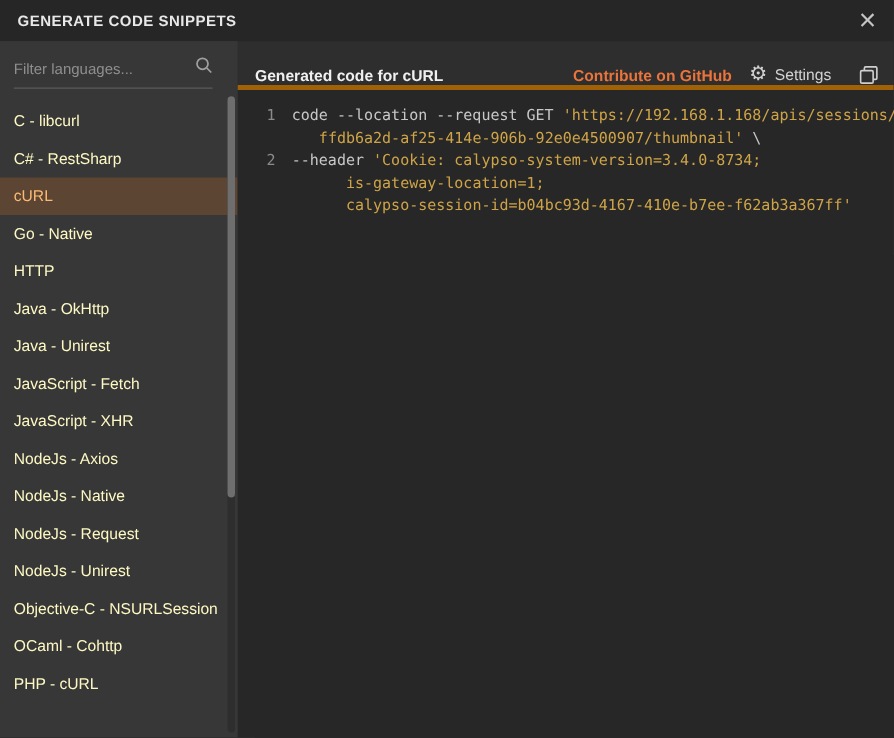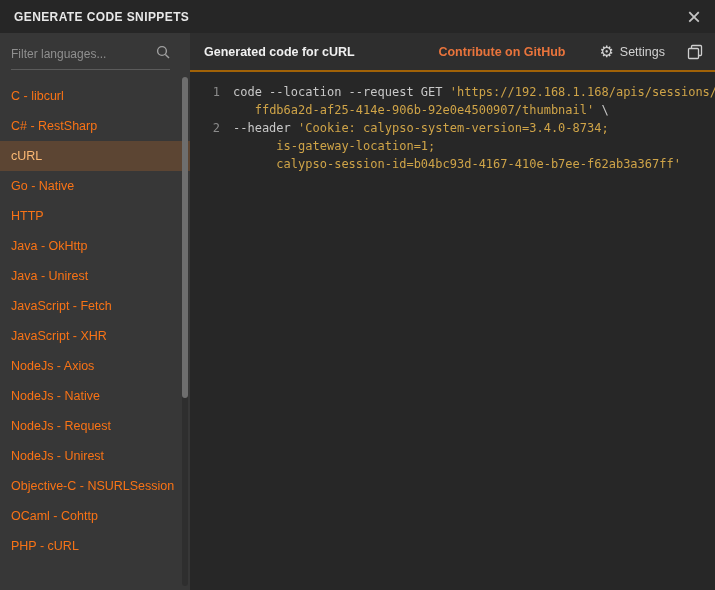--- a/index.html
+++ b/index.html
@@ -20,34 +20,34 @@
 
   
   .sidebar { width: 190px; flex: 0 0 auto; background: var(--sidebar-bg, #373737); position: relative; display: flex; flex-direction: column; }
   .filter-wrap { padding: 12px 20px 4px 11px; flex: 0 0 auto; }
   .filter-inner { display: flex; border-bottom: 1px solid #5b5b5b; padding-bottom: 6px; }
   .filter-inner input { flex: 1; min-width: 0; background: transparent; border: none; outline: none; color: #cfcfcf; font-size: 12px; font-family: "Liberation Sans", sans-serif; }
   .filter-inner input::placeholder { color: #8f8f8f; }
   .search-icon { flex: 0 0 auto; margin-left: 4px; }
 
   .lang-list { flex: 1; padding-top: 7px; overflow: hidden; }
-  .lang-item { height: 30px; line-height: 30px; padding-left: 11px; color: #f97316; font-size: 12.5px; cursor: pointer; white-space: nowrap; overflow: hidden; }
+  .lang-item { height: 30px; line-height: 30px; padding-left: 11px; color: #fef9c3; font-size: 12.5px; cursor: pointer; white-space: nowrap; overflow: hidden; }
   .lang-item.selected { background: var(--selected-bg, #5c4533); color: #fdba74; }
 
   .v-scrollbar { position: absolute; right: 2px; top: 44px; bottom: 4px; width: 6px; background: #2e2e2e; border-radius: 3px; }
   .v-scrollbar .thumb { width: 6px; height: 63%; background: #6e6e6e; border-radius: 3px; cursor: pointer; }
 
   
   main { flex: 1; min-width: 0; display: flex; flex-direction: column; background: var(--code-bg, #272727); }
   .main-header {
     height: 39px; flex: 0 0 auto; background: var(--mainheader-bg, #2e2e2e);
-    display: flex; align-items: center; padding: 0 12px 0 14px; border-bottom: 2px solid #a16207;
+    display: flex; align-items: flex-end; padding: 0 12px 0 14px; border-bottom: 4px solid #a16207;
   }
   .gen-title { color: #f0f0f0; font-size: 12.5px; font-weight: bold; flex: 1; }
-  .contribute-link { color: var(--accent, #e9743c); font-size: 12.5px; font-weight: bold; cursor: pointer; margin-right: 34px; white-space: nowrap; }
+  .contribute-link { color: var(--accent, #e9743c); font-size: 12.5px; font-weight: bold; cursor: pointer; margin-right: 14px; white-space: nowrap; }
   .settings-btn { color: #d2d2d2; font-size: 12.5px; display: flex; align-items: center; gap: 6px; cursor: pointer; margin-right: 22px; }
   .gear-glyph { font-size: 16px; color: #d2d2d2; line-height: 1; }
   .copy-btn { cursor: pointer; display: flex; align-items: center; }
 
   
   .code {
     flex: 1; overflow: auto; padding: 11px 0 0 0;
     font-family: "DejaVu Sans Mono", "Liberation Mono", monospace;
     font-size: 12px; line-height: 18px;
   }

